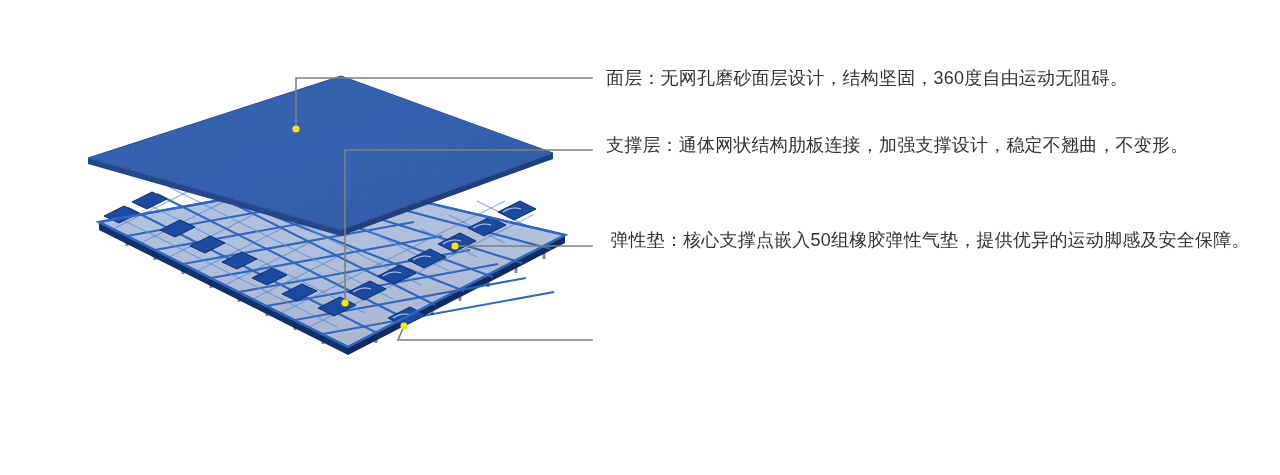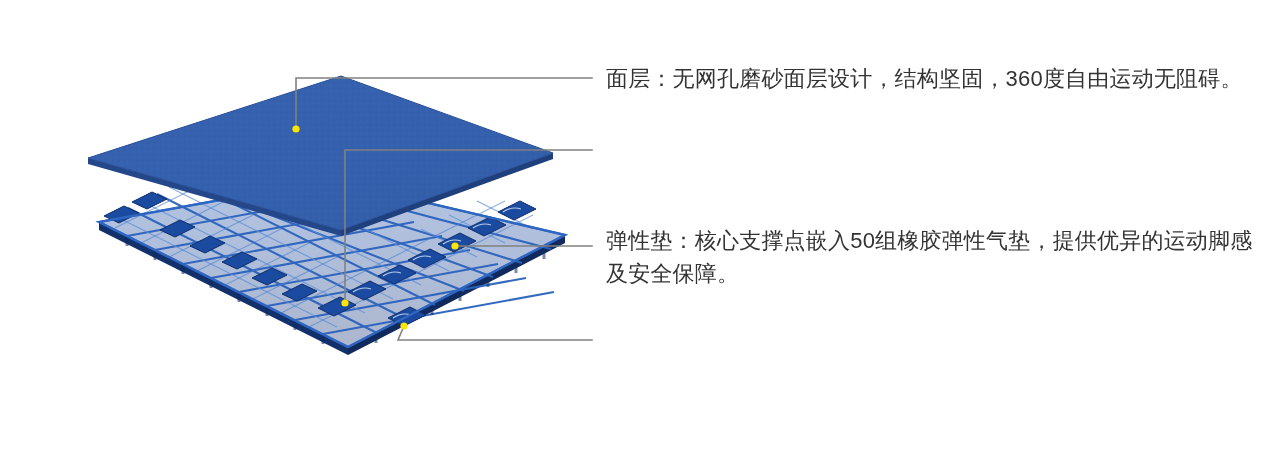--- a/index.html
+++ b/index.html
@@ -24,30 +24,30 @@
   
   .callouts{
     position:absolute;left:0;top:0;width:1280px;height:475px;
     pointer-events:none;
   }
   .callout-text{
     position:absolute;
     left:606px;
     width:648px;
     color:#333333;
-    font-size:22px;
+    font-size:18px;
     line-height:33px;
     letter-spacing:0.2px;
     font-family:"Liberation Sans","DejaVu Sans",sans-serif;
     white-space:normal;
     pointer-events:auto;
   }
   .c1{top:62px;}
   .c2{top:129px;}
-  .c3{top:224px;}
+  .c3{top:224px;text-align:center;}
   .c4{top:318px;}
 
   
   .leaders{position:absolute;left:0;top:0;width:1280px;height:475px;pointer-events:none;}
   .leaders svg{display:block;width:1280px;height:475px;}
 </style>
 </head>
 <body>
 
 <div id="stage">
@@ -275,16 +275,17 @@
         <circle cx="296" cy="129" r="3.6" fill="#ffe600"></circle>
         <circle cx="345" cy="303" r="3.6" fill="#ffe600"></circle>
         <circle cx="455" cy="246" r="3.6" fill="#ffe600"></circle>
         <circle cx="404" cy="326" r="3.6" fill="#ffe600"></circle>
       </g>
     </svg>
   </div>
 
   <div class="callouts">
     <div class="callout-text c1">面层：无网孔磨砂面层设计，结构坚固，360度自由运动无阻碍。</div>
+    <div class="callout-text c2">支撑层：通体网状结构肋板连接，加强支撑设计，稳定不翘曲，不变形。</div>
     <div class="callout-text c3">弹性垫：核心支撑点嵌入50组橡胶弹性气垫，提供优异的运动脚感及安全保障。</div>
   </div>
 
 </div>
 
 </body></html>

